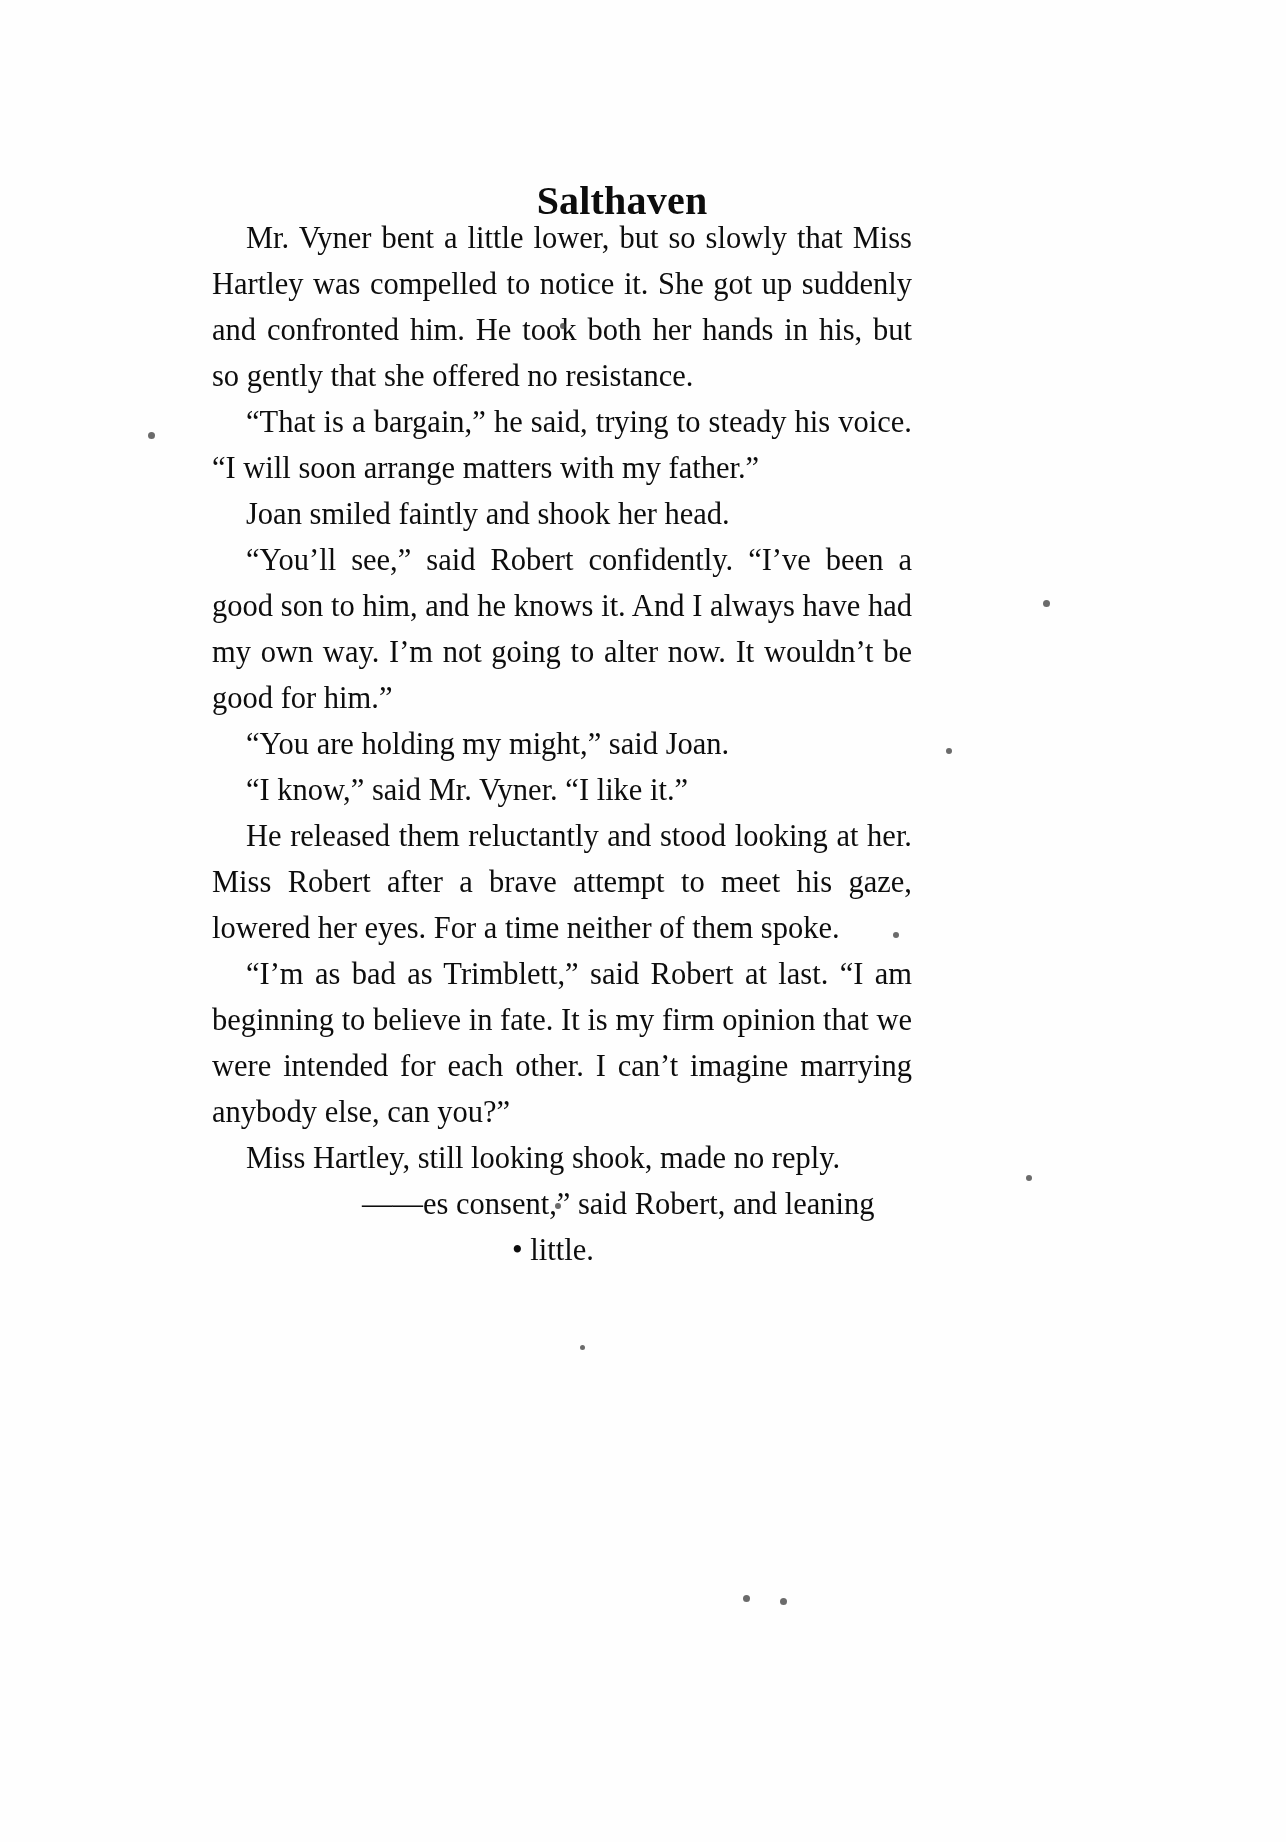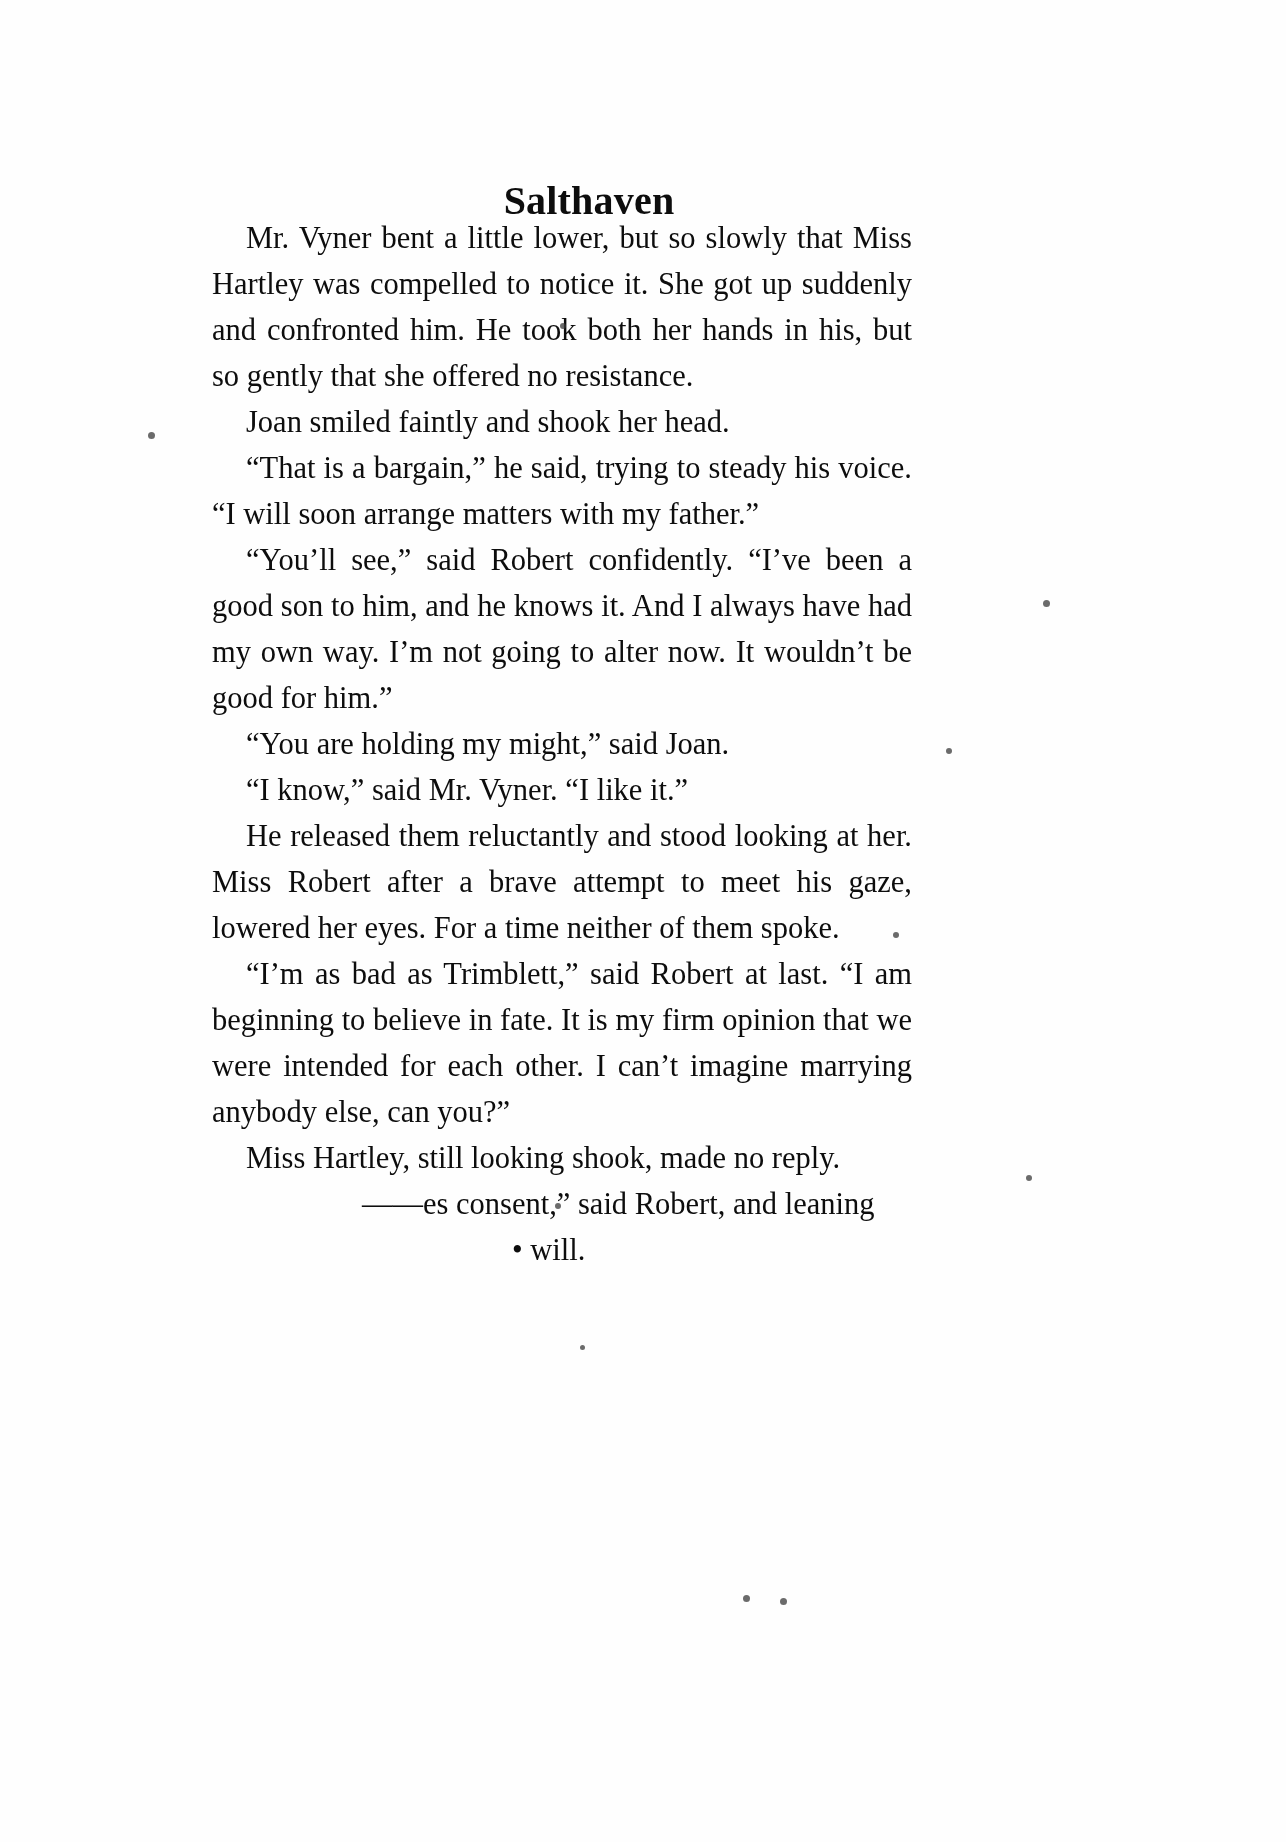--- a/index.html
+++ b/index.html
@@ -28,20 +28,21 @@
   .page-title {
     position: absolute;
     top: 150px;
     left: 0;
     width: 1178px;
     text-align: center;
     font-size: 40px;
     font-weight: 700;
     letter-spacing: 0.2px;
     font-family: "Liberation Serif", serif;
+    padding-left: 33px;
   }
 
   .text-block {
     position: absolute;
     top: 215px;
     left: 212px;
     width: 700px;
     font-size: 30.5px;
     line-height: 46px;
     text-align: justify;
@@ -77,30 +78,30 @@
 </style>
 </head>
 <body>
 
 <div class="page">
 
   <h1 class="page-title">Salthaven</h1>
 
   <div class="text-block">
     <p class="para">Mr. Vyner bent a little lower, but so slowly that Miss Hartley was compelled to notice it.  She got up suddenly and confronted him.  He took both her hands in his, but so gently that she offered no resistance.</p>
+    <p class="para">“That is a bargain,” he said, trying to steady his voice.  “I will soon arrange matters with my father.”</p>
     <p class="para last-short">Joan smiled faintly and shook her head.</p>
-    <p class="para">“That is a bargain,” he said, trying to steady his voice.  “I will soon arrange matters with my father.”</p>
     <p class="para">“You’ll see,” said Robert confidently.  “I’ve been a good son to him, and he knows it.  And I always have had my own way.  I’m not going to alter now.  It wouldn’t be good for him.”</p>
     <p class="para last-short">“You are holding my might,” said Joan.</p>
     <p class="para last-short">“I know,” said Mr. Vyner.  “I like it.”</p>
     <p class="para">He released them reluctantly and stood looking at her.  Miss Robert after a brave attempt to meet his gaze, lowered her eyes.  For a time neither of them spoke.</p>
     <p class="para">“I’m as bad as Trimblett,” said Robert at last. “I am beginning to believe in fate.  It is my firm opinion that we were intended for each other.  I can’t imagine marrying anybody else, can you?”</p>
     <p class="para last-short">Miss Hartley, still looking shook, made no reply.</p>
     <p class="para fragment">——es consent,” said Robert, and leaning</p>
-    <p class="para fragment-two">• will.</p>
+    <p class="para fragment-two">• little.</p>
   </div>
 
   <span class="speck" style="top:432px;left:148px;width:7px;height:7px;"></span>
   <span class="speck" style="top:323px;left:560px;width:6px;height:6px;"></span>
   <span class="speck" style="top:600px;left:1043px;width:7px;height:7px;"></span>
   <span class="speck" style="top:748px;left:946px;width:6px;height:6px;"></span>
   <span class="speck" style="top:932px;left:893px;width:6px;height:6px;"></span>
   <span class="speck" style="top:1175px;left:1026px;width:6px;height:6px;"></span>
   <span class="speck" style="top:1203px;left:555px;width:6px;height:6px;"></span>
   <span class="speck" style="top:1595px;left:743px;width:7px;height:7px;"></span>

